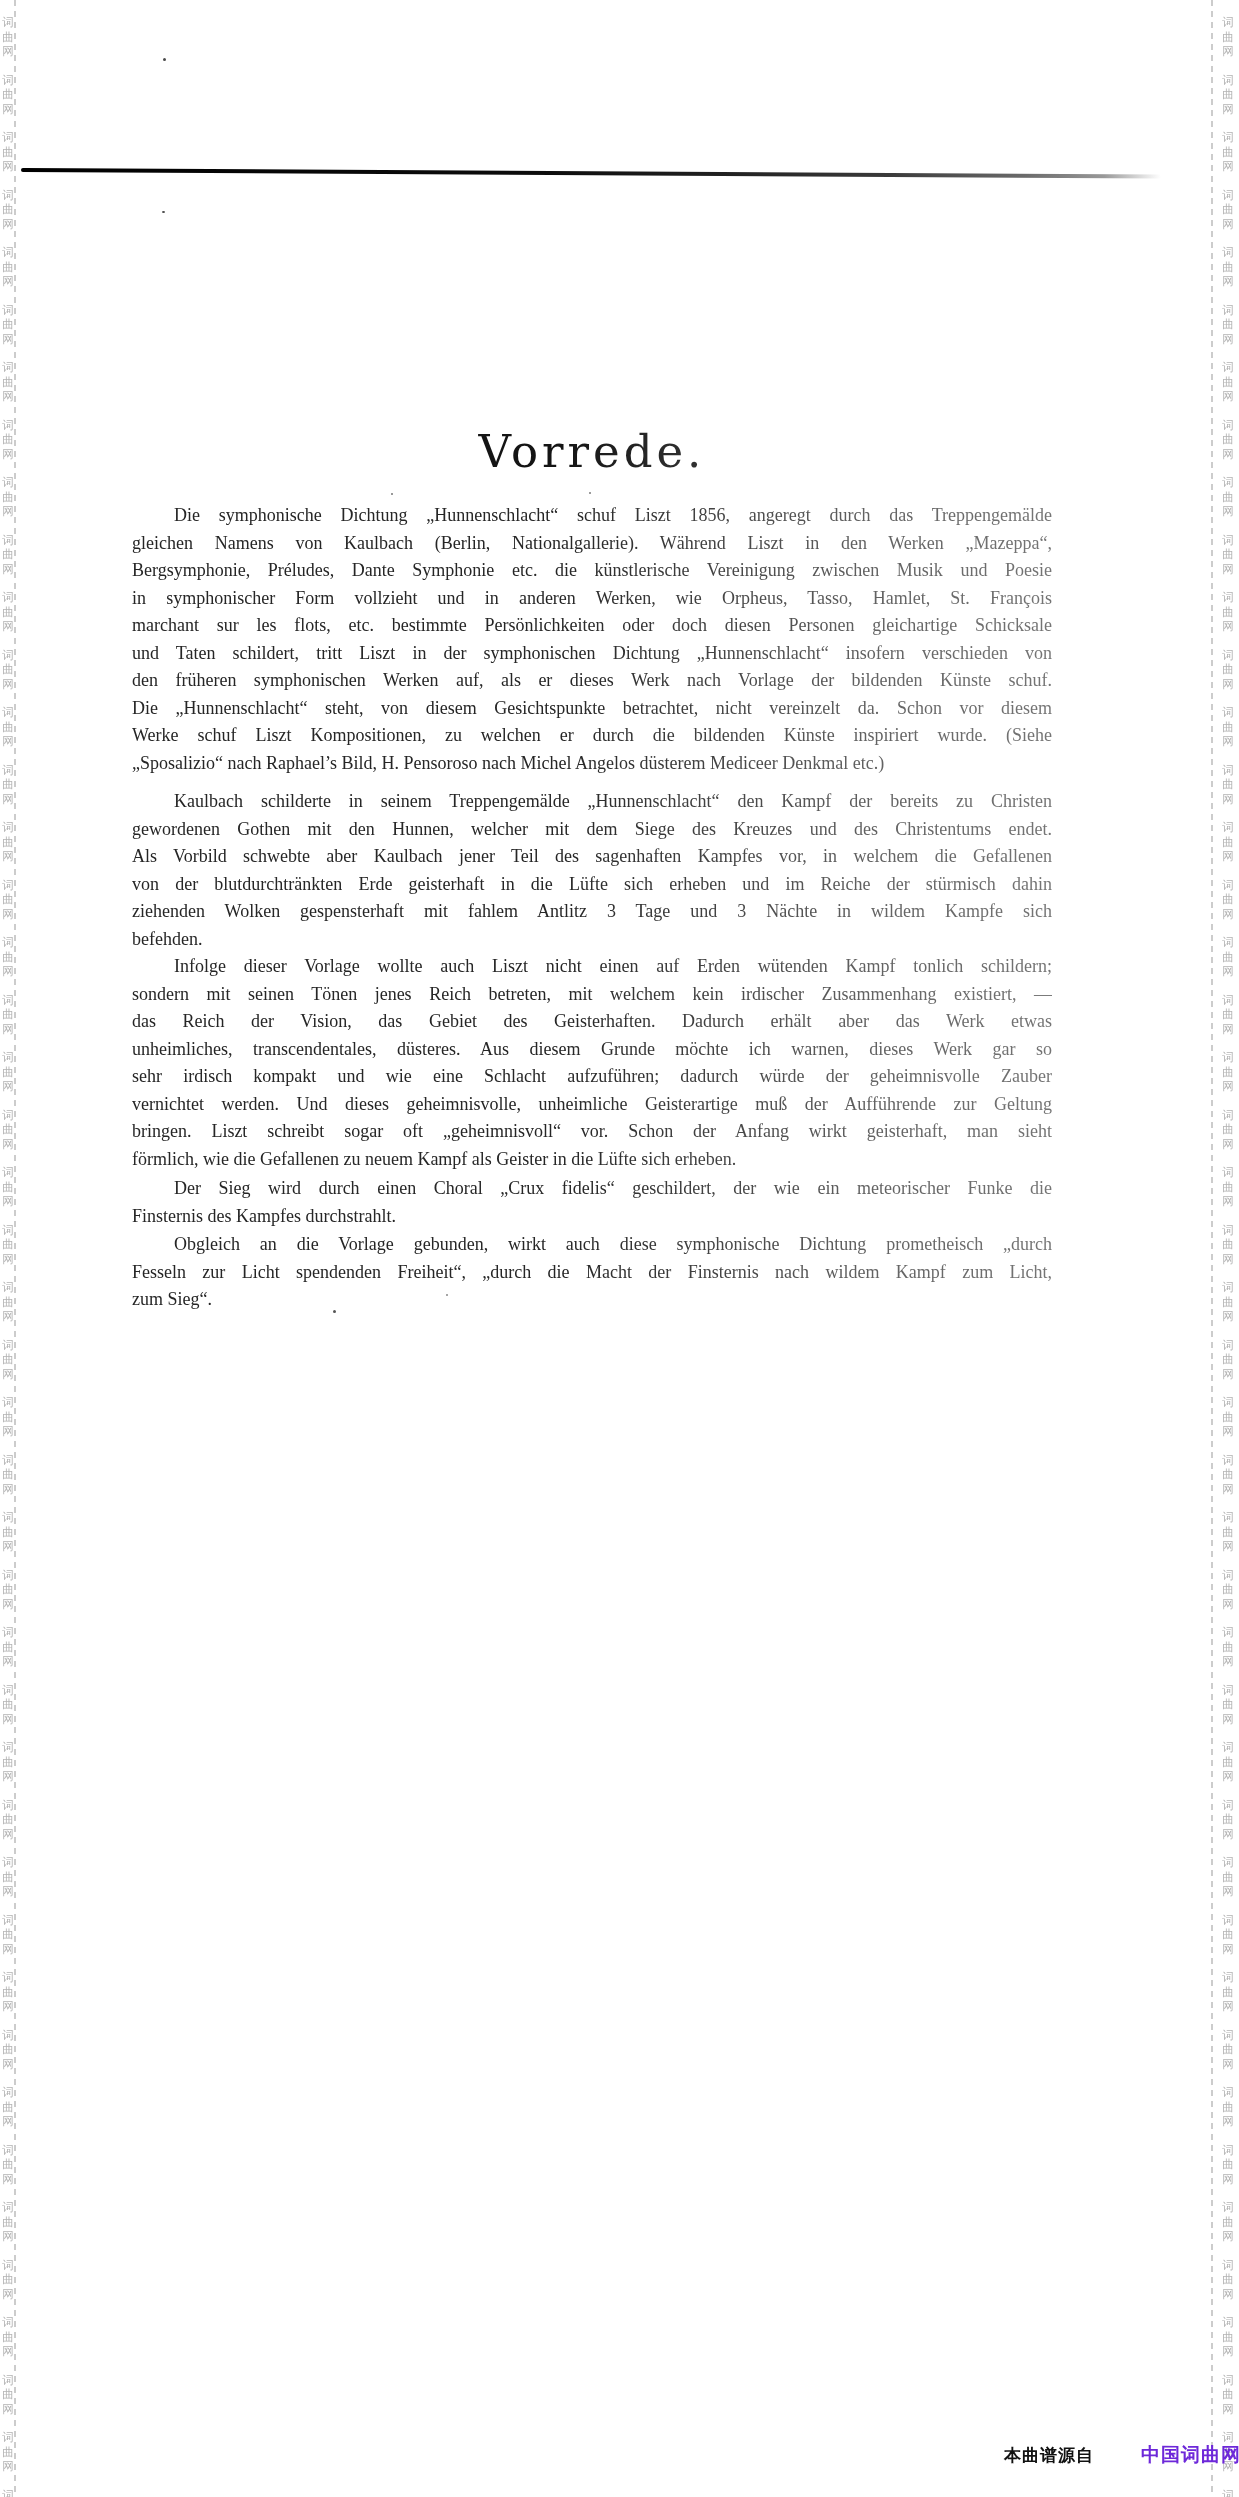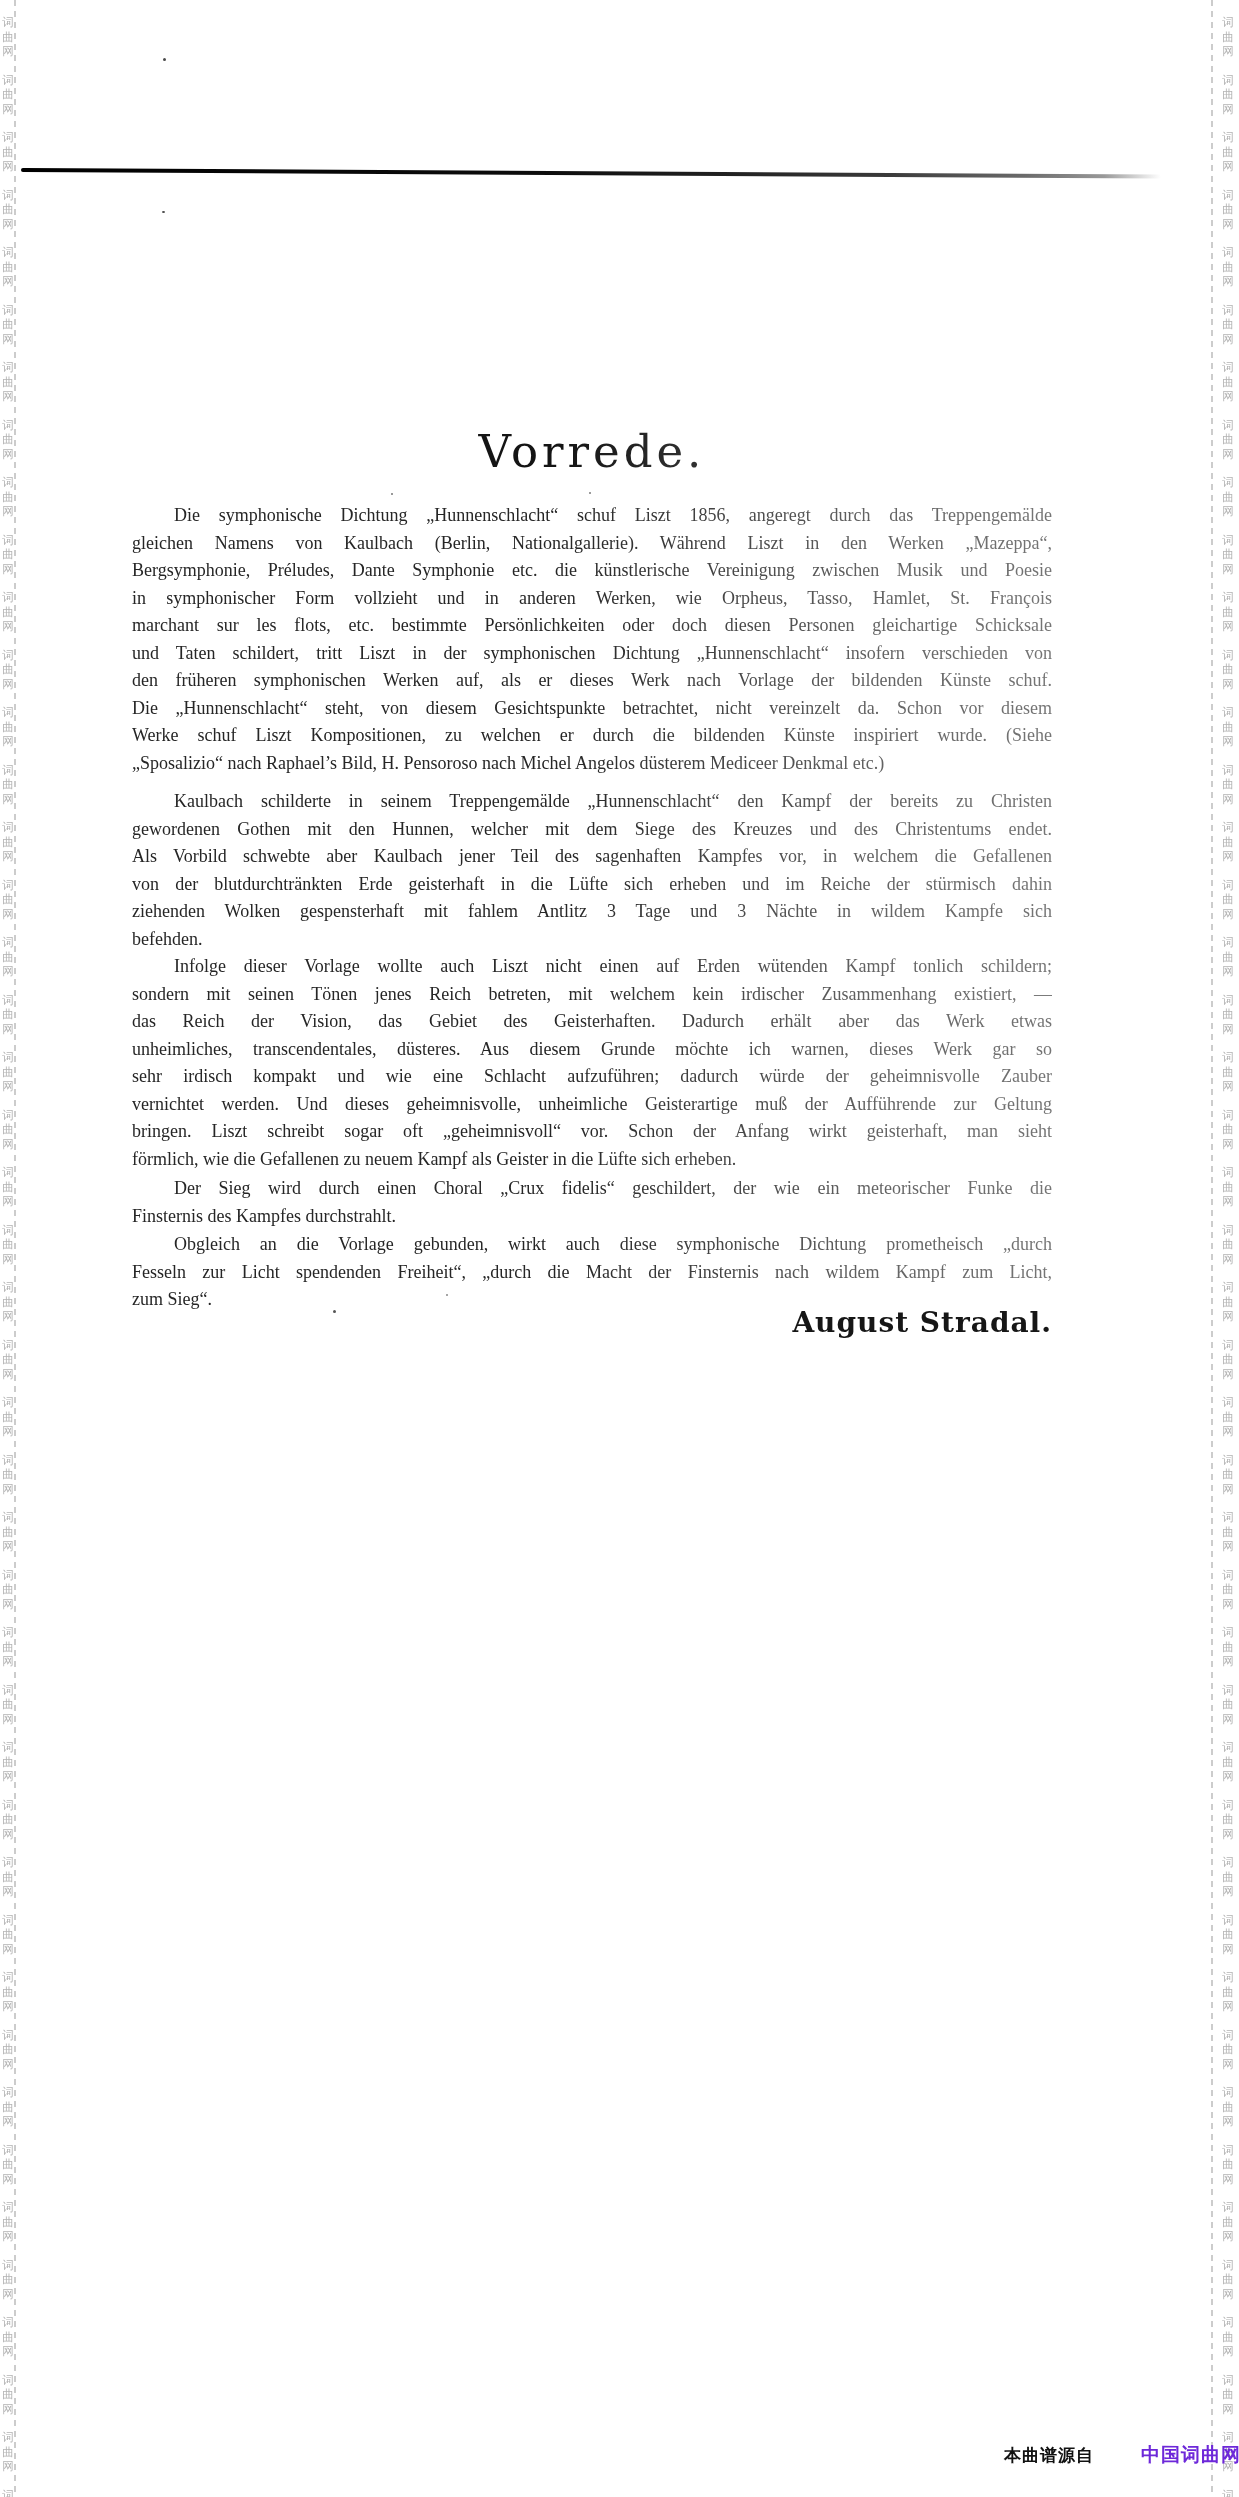--- a/index.html
+++ b/index.html
@@ -577,20 +577,19 @@
       <div class="line plast">Finsternis des Kampfes durchstrahlt.</div>
     </div>
   <div class="para" style="top:1231px">
       <div class="line pfirst">Obgleich an die Vorlage gebunden, wirkt auch diese symphonische Dichtung prometheisch „durch</div>
       <div class="line">Fesseln zur Licht spendenden Freiheit“, „durch die Macht der Finsternis nach wildem Kampf zum Licht,</div>
       <div class="line plast">zum Sieg“.</div>
     </div>
 
   <div class="scan-fade"></div>
 
-  <div class="signature">August Stradal.</div>
 
   <div class="footer">
     <span class="src">本曲谱源自</span>
     <span class="site" style="color: #6d28d9;">中国词曲网</span>
   </div>
 
 </div>
 
 </body></html>

